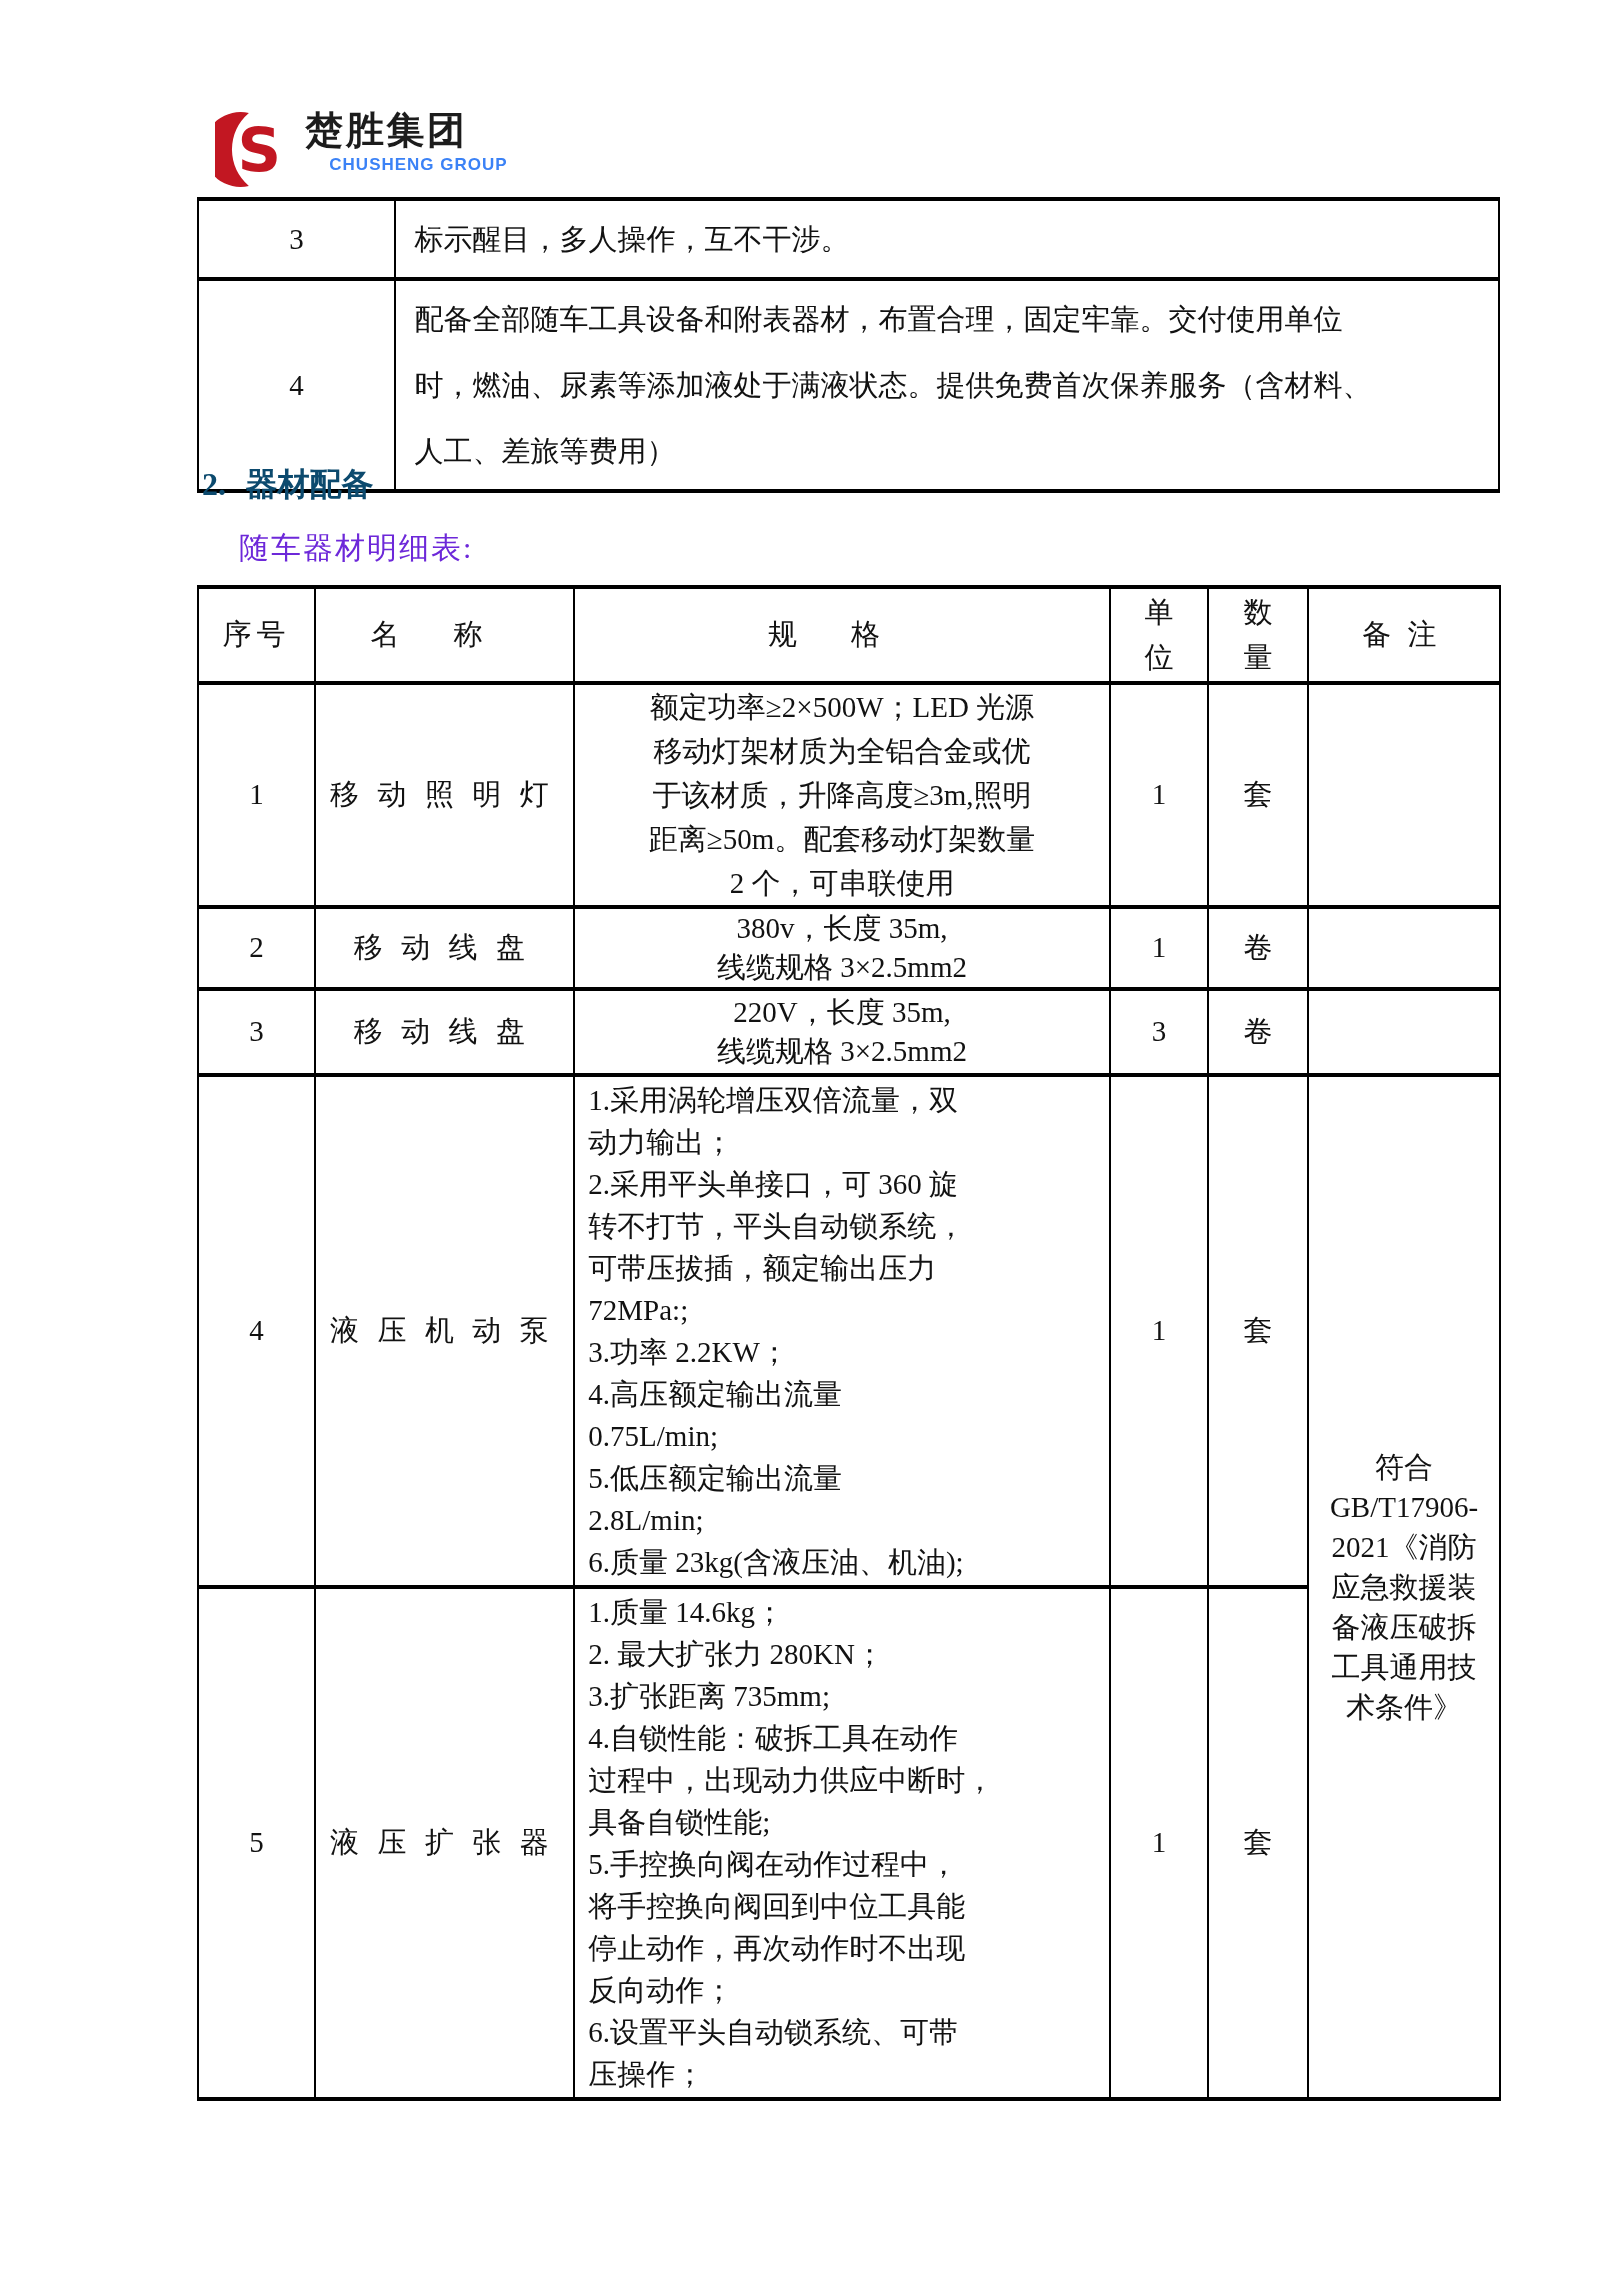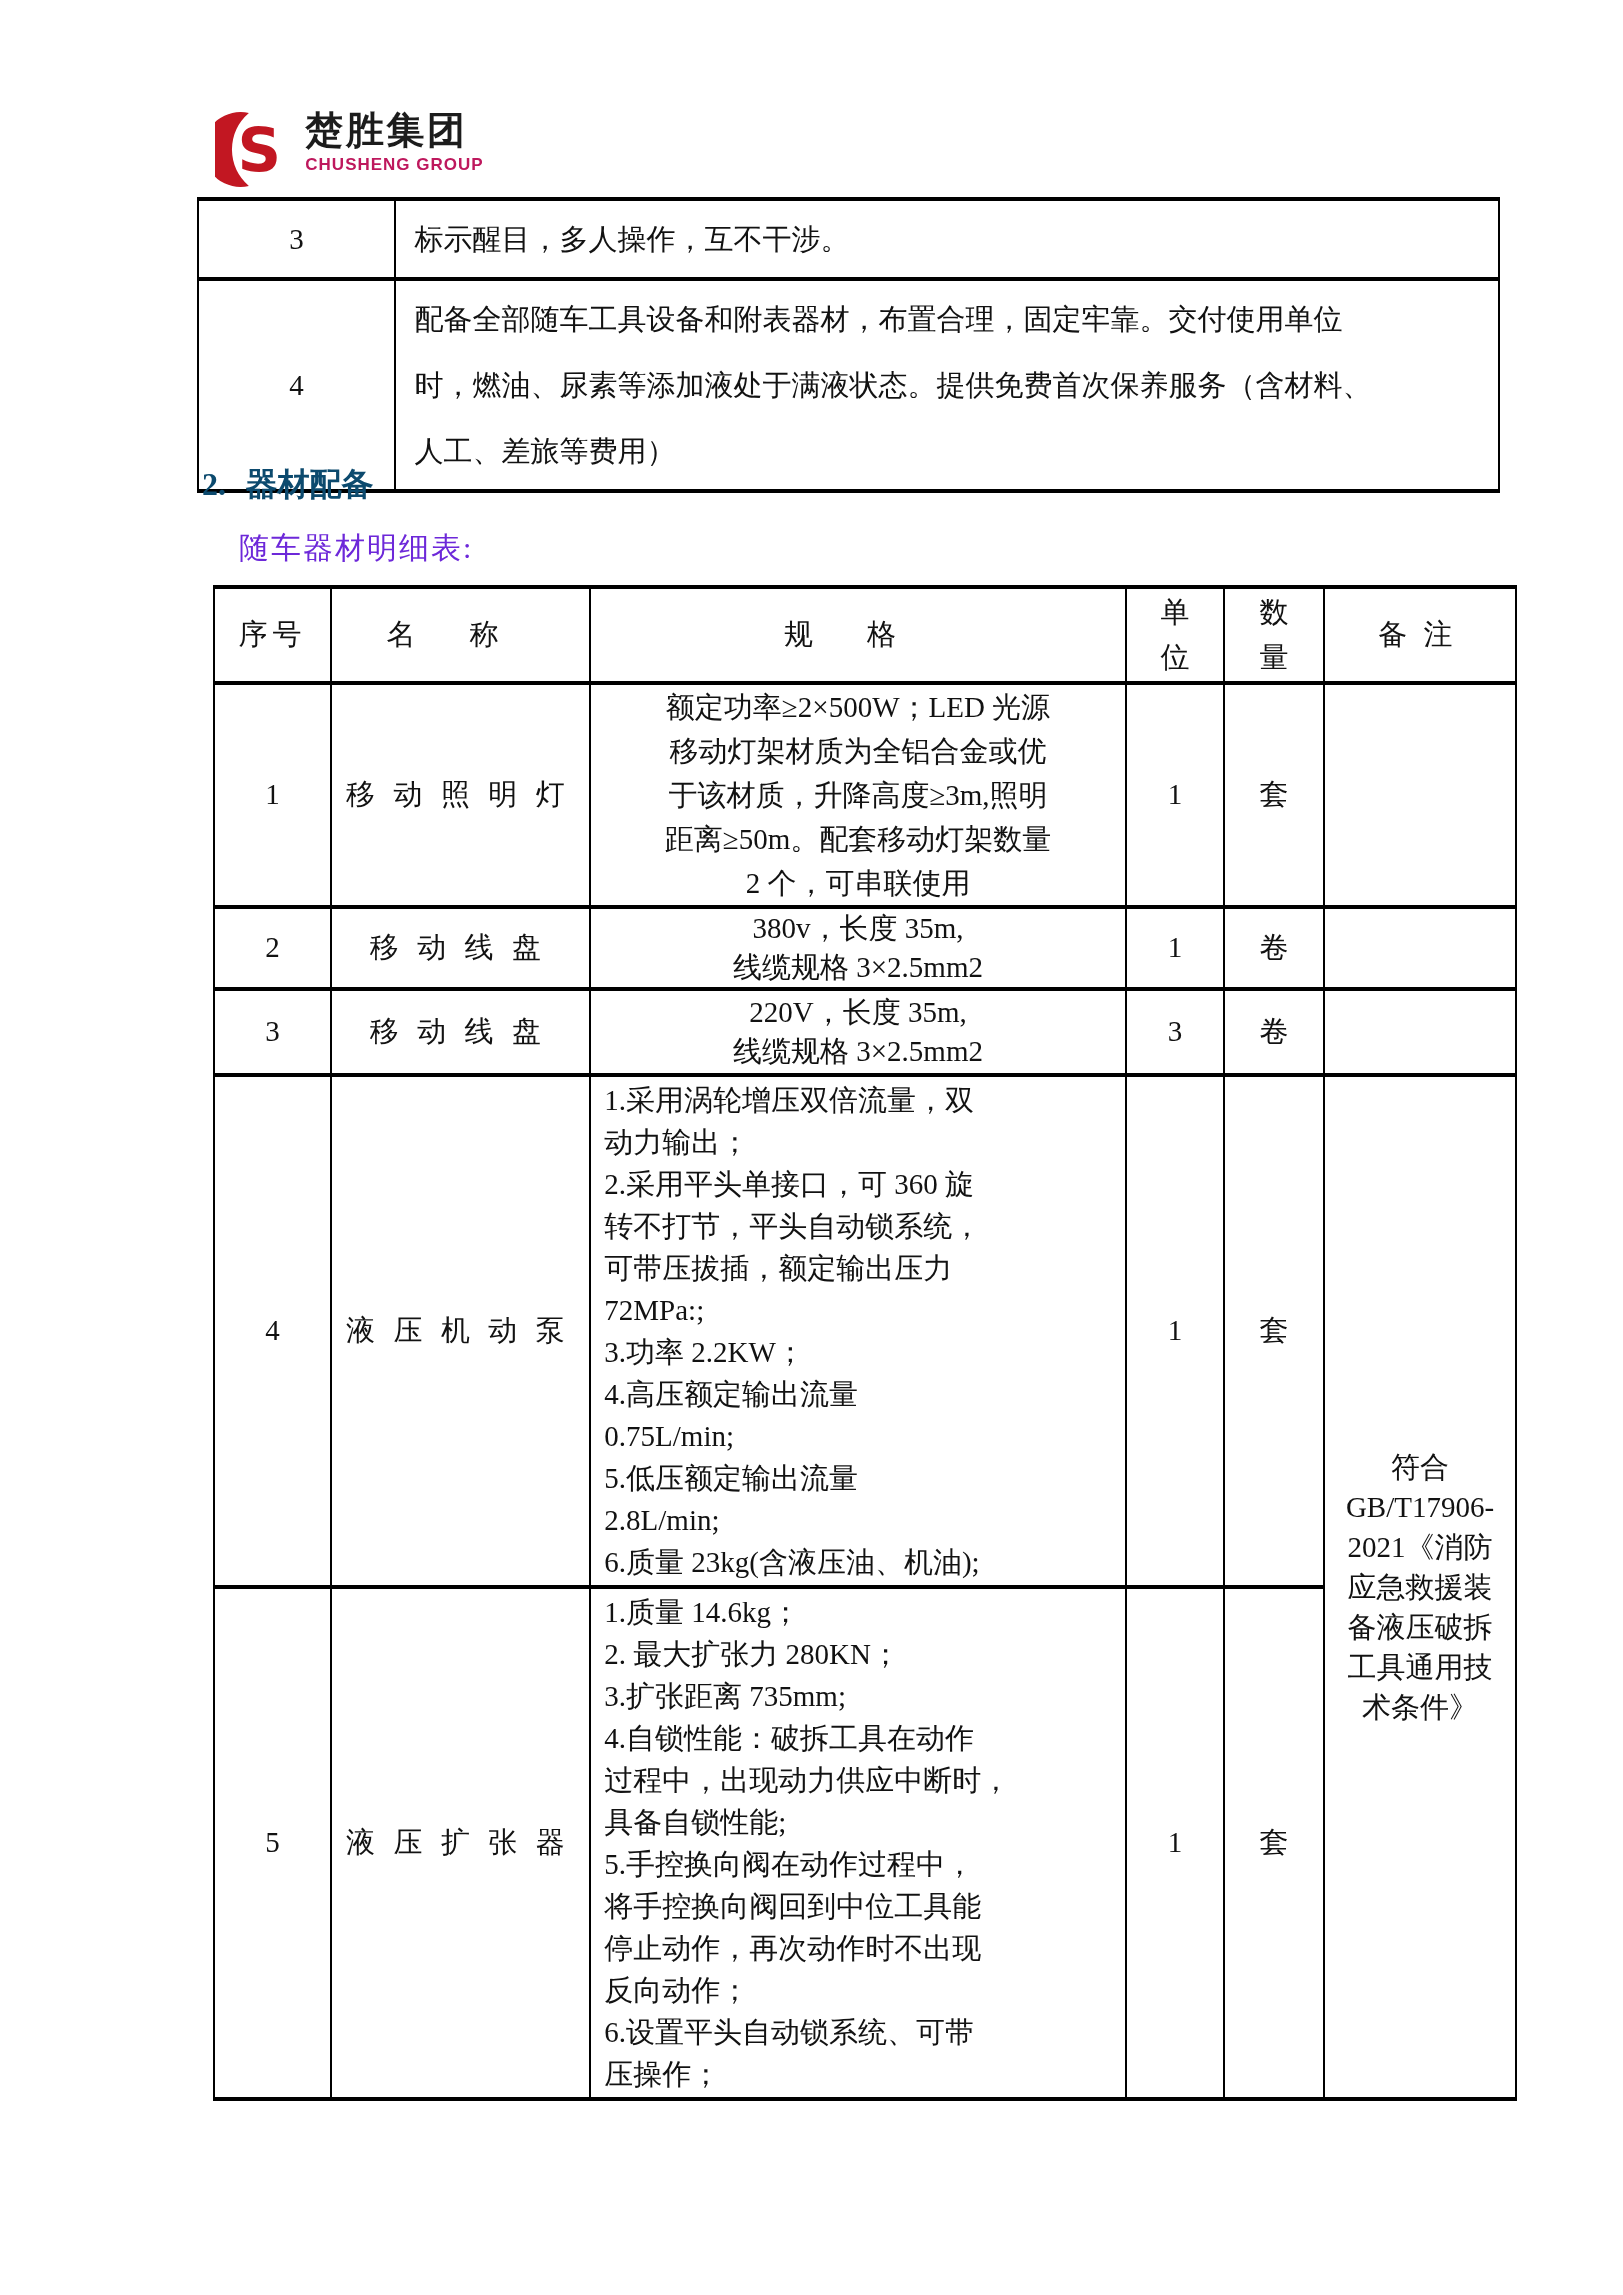--- a/index.html
+++ b/index.html
@@ -4,21 +4,21 @@
 <style>
   html,body{margin:0;padding:0;background:#ffffff;}
   .page{position:relative;width:1623px;height:2295px;background:#ffffff;color:#121212;
         font-family:"Liberation Serif","DejaVu Serif",serif;overflow:hidden;}
 
   
   .logo{position:absolute;left:215px;top:111px;display:flex;align-items:flex-start;}
   .logo-icon{width:77px;height:77px;flex:0 0 auto;}
   .logo-text{margin-left:13.3px;font-family:"Liberation Sans","DejaVu Sans",sans-serif;}
   .logo-cn{font-size:38px;font-weight:bold;color:#1c1c1c;letter-spacing:2.6px;line-height:1.05;}
-  .logo-en{font-size:17px;font-weight:bold;color:#be185d;letter-spacing:1px;margin-top:4.1px;}
+  .logo-en{font-size:17px;font-weight:bold;color:#3b82f6;letter-spacing:1px;margin-top:4.1px;margin-left:24px;}
 
   
   table{border-collapse:collapse;table-layout:fixed;}
   td{border-left:2px solid #000;border-right:2px solid #000;
      border-top:4.6px solid #000;border-bottom:4.6px solid #000;
      font-size:29px;color:#121212;vertical-align:middle;overflow:hidden;}
   .pre{white-space:pre-line;margin-left:12px;}
 
   
   .t1{position:absolute;left:197px;top:197px;width:1301px;}
@@ -26,21 +26,21 @@
   .t1 .txt{padding:5.1px 18.4px;line-height:66px;text-align:left;}
   .t1 .r3{height:61px;}
   .t1 .r4{height:198px;}
 
   
   .h2{position:absolute;left:202px;top:463px;font-size:32px;font-weight:bold;color:#0c4a6e;}
   .h2 .num{margin-right:19.4px;}
   .caption{position:absolute;left:239px;top:528px;font-size:30px;letter-spacing:2px;color:#6d28d9;}
 
   
-  .t2{position:absolute;left:213px;top:585px;width:1301px;}
+  .t2{position:absolute;left:197px;top:585px;width:1301px;}
   .t2 .hr{height:82px;}
   .t2 .r1{height:220px;}
   .t2 .r2{height:78px;}
   .t2 .r3{height:86px;}
   .t2 .r4{height:509px;}
   .t2 .r5{height:486px;}
   .th{text-align:center;}
   .ls-sm{letter-spacing:5.1px;}
   .ls-xl{letter-spacing:54px;padding-left:19px;}
   .ls-md{letter-spacing:16.4px;padding-left:8.2px;}

